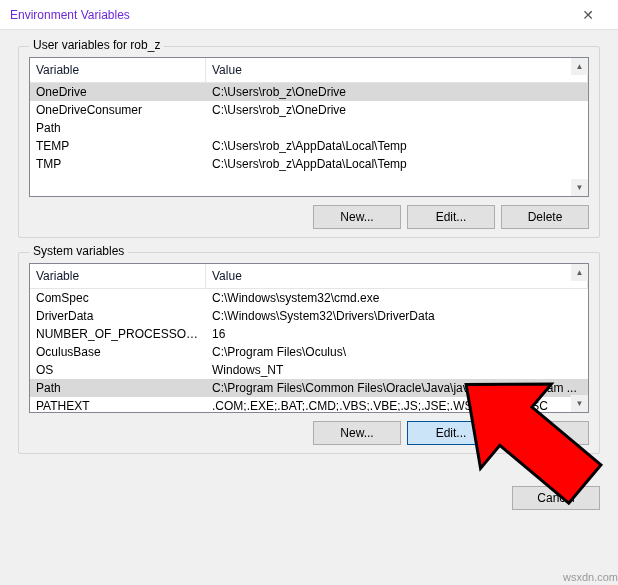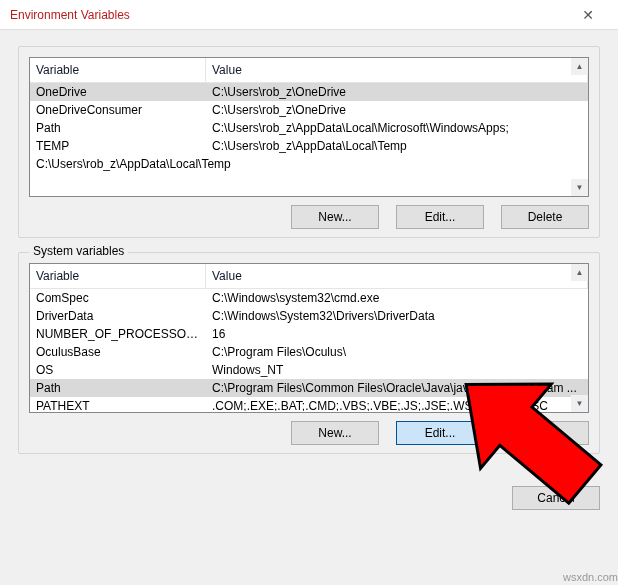--- a/index.html
+++ b/index.html
@@ -1,35 +1,35 @@
 <!DOCTYPE html>
 <html><head>
   <meta charset="utf-8">
   <style>
     * { box-sizing: border-box; }
     body { margin: 0; width: 618px; height: 585px; font-family: 'Segoe UI', Tahoma, sans-serif; font-size: 12px; background: #f0f0f0; position: relative; overflow: hidden; }
     .titlebar { height: 30px; background: #fff; display: flex; align-items: center; padding: 0 10px; border-bottom: 1px solid #e0e0e0; }
-    .titlebar-text { flex: 1; font-size: 12px; color: #b91c1c; }
+    .titlebar-text { flex: 1; font-size: 12px; color: #6d28d9; }
     .close-btn { width: 40px; height: 30px; display: flex; align-items: center; justify-content: center; font-size: 14px; color: #555; cursor: pointer; }
     .content { padding: 16px 18px 12px 18px; background: #f0f0f0; }
     .group { border: 1px solid #d5d5d5; border-radius: 2px; margin-bottom: 14px; padding: 10px 10px 8px 10px; position: relative; }
     .group-label { position: absolute; top: -9px; left: 10px; background: #f0f0f0; padding: 0 4px; font-size: 12px; color: #000; }
     .table-container { border: 1px solid #828790; background: #fff; height: 140px; overflow: hidden; position: relative; }
     .table-container.sys { height: 150px; }
     .table-header { display: flex; background: #fff; border-bottom: 1px solid #e5e5e5; position: relative; }
     .table-header .col { padding: 5px 6px; font-size: 12px; color: #0f172a; border-right: 1px solid #e5e5e5; }
     .col-var { width: 176px; }
     .col-val { flex: 1; }
     .table-body { overflow-y: scroll; height: calc(100% - 26px); }
     .row { display: flex; font-size: 12px; }
     .row.selected { background: #d9d9d9; }
     .row .cell { padding: 2px 6px; white-space: nowrap; overflow: hidden; text-overflow: ellipsis; }
     .cell-var { width: 176px; }
     .cell-val { flex: 1; }
-    .btn-row { display: flex; justify-content: flex-end; gap: 17px; margin-top: 8px; }
+    .btn-row { display: flex; justify-content: flex-end; gap: 6px; margin-top: 8px; }
     .btn { width: 88px; height: 24px; background: #e1e1e1; border: 1px solid #adadad; font-size: 12px; font-family: inherit; cursor: pointer; display: inline-flex; align-items: center; justify-content: center; }
     .btn.highlight { background: #cce4f7; border-color: #005499; }
     .dialog-btns { display: flex; justify-content: flex-end; gap: 6px; padding: 6px 18px 12px 0; }
     .scroll-arrow-up { position: absolute; top: 0; right: 0; width: 17px; height: 17px; display:flex; align-items:center; justify-content:center; font-size:8px; color:#606060; background:#f0f0f0;}
     .scroll-arrow-down { position: absolute; bottom: 0; right: 0; width: 17px; height: 17px; display:flex; align-items:center; justify-content:center; font-size:8px; color:#606060; background:#f0f0f0;}
     .big-arrow { position: absolute; pointer-events: none; z-index:100; }
     .watermark { position:absolute; right:0; bottom:2px; font-size:11px; color:#999; font-family: Arial, sans-serif;}
   </style>
 </head>
 <body>
@@ -37,44 +37,45 @@
 <div class="titlebar">
   <span class="titlebar-text">Environment Variables</span>
   <div class="close-btn">
     <span>✕</span>
   </div>
 </div>
 
 <div class="content">
 
   <div class="group">
+    <span class="group-label">User variables for rob_z</span>
     <div class="table-container">
       <div class="table-header">
         <div class="col col-var">Variable</div>
         <div class="col col-val">Value</div>
         <div class="scroll-arrow-up">▲</div>
       </div>
       <div class="table-body" id="user-rows">
           <div class="row selected">
             <div class="cell cell-var">OneDrive</div>
             <div class="cell cell-val">C:\Users\rob_z\OneDrive</div>
           </div>
           <div class="row">
             <div class="cell cell-var">OneDriveConsumer</div>
             <div class="cell cell-val">C:\Users\rob_z\OneDrive</div>
           </div>
           <div class="row">
             <div class="cell cell-var">Path</div>
-            <div class="cell cell-val">C:\Users\rob_z\AppData\Local\Microsoft\WindowsApps;</div>
           </div>
           <div class="row">
             <div class="cell cell-var">TEMP</div>
             <div class="cell cell-val">C:\Users\rob_z\AppData\Local\Temp</div>
           </div>
           <div class="row">
+            <div class="cell cell-var">TMP</div>
             <div class="cell cell-val">C:\Users\rob_z\AppData\Local\Temp</div>
           </div>
         </div>
       <div class="scroll-arrow-down">▼</div>
     </div>
     <div class="btn-row">
       <button class="btn">New...</button>
       <button class="btn">Edit...</button>
       <button class="btn">Delete</button>
     </div>

